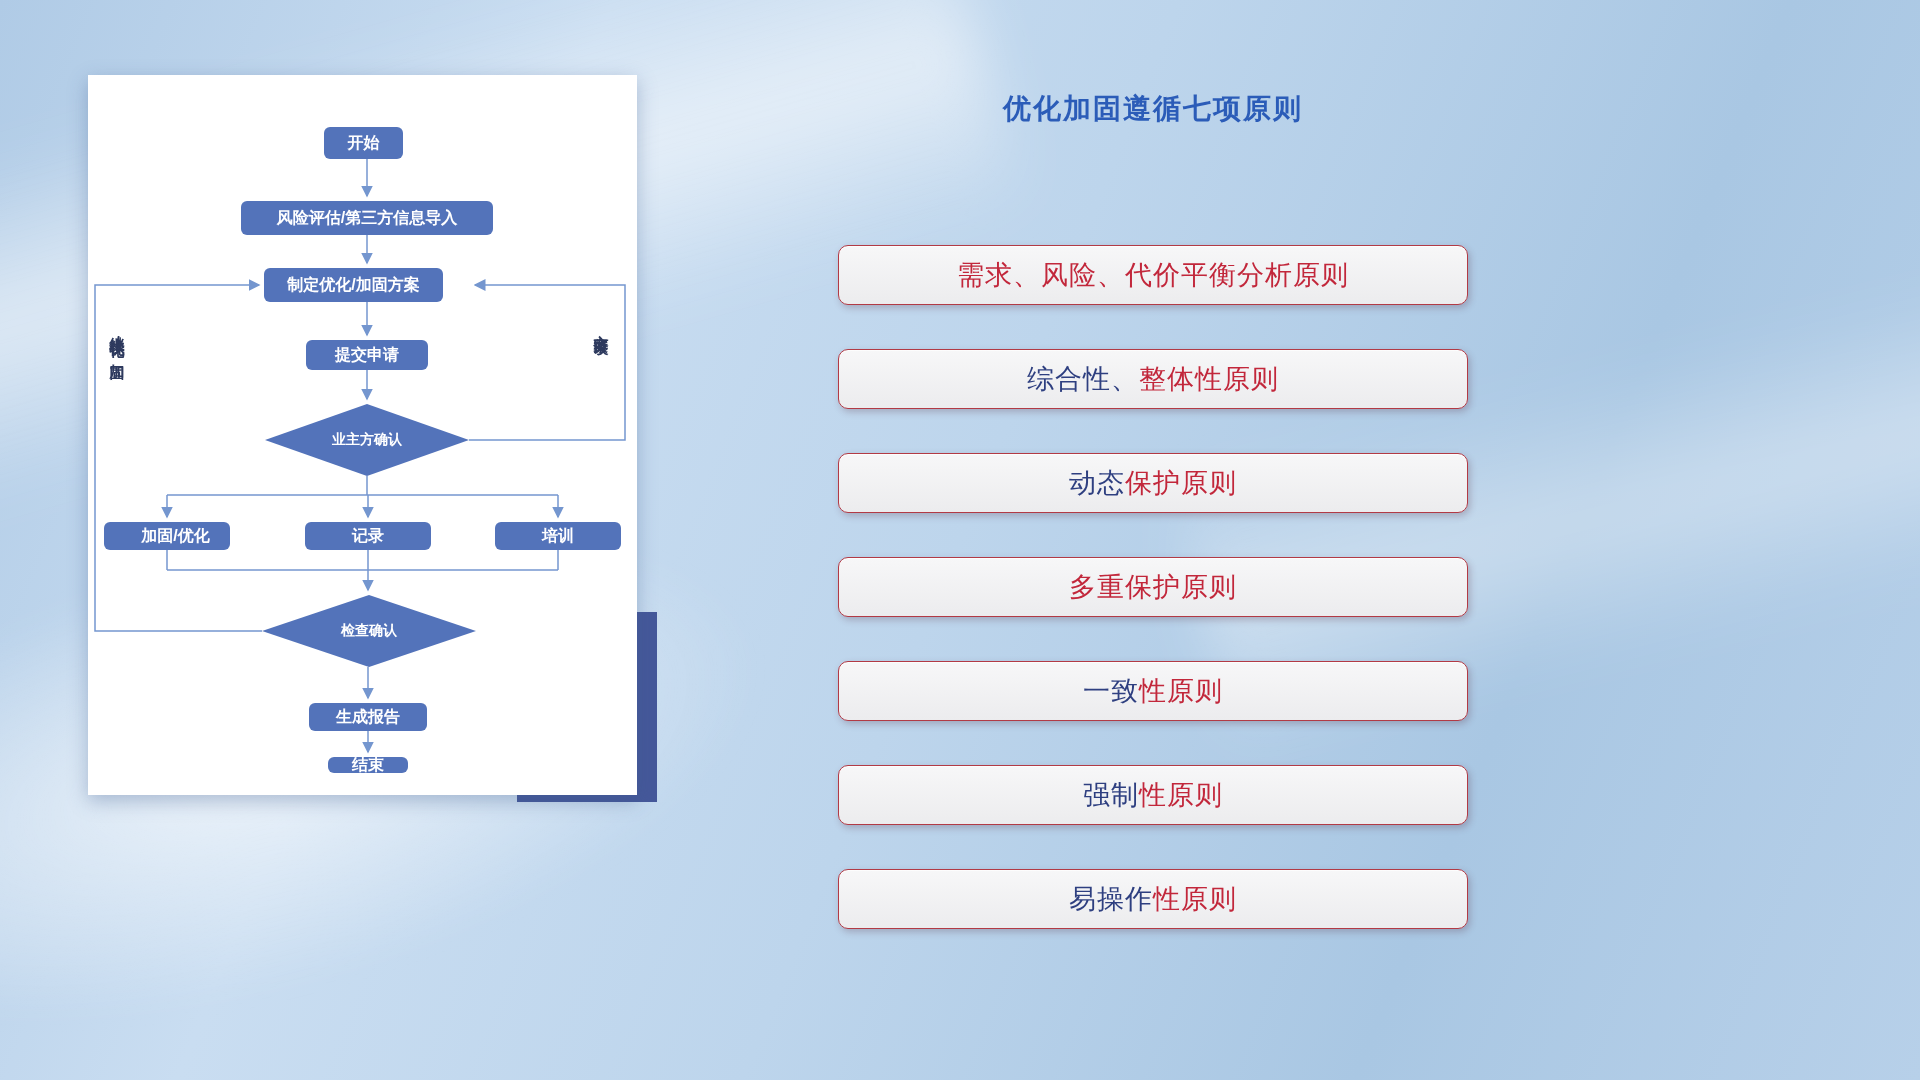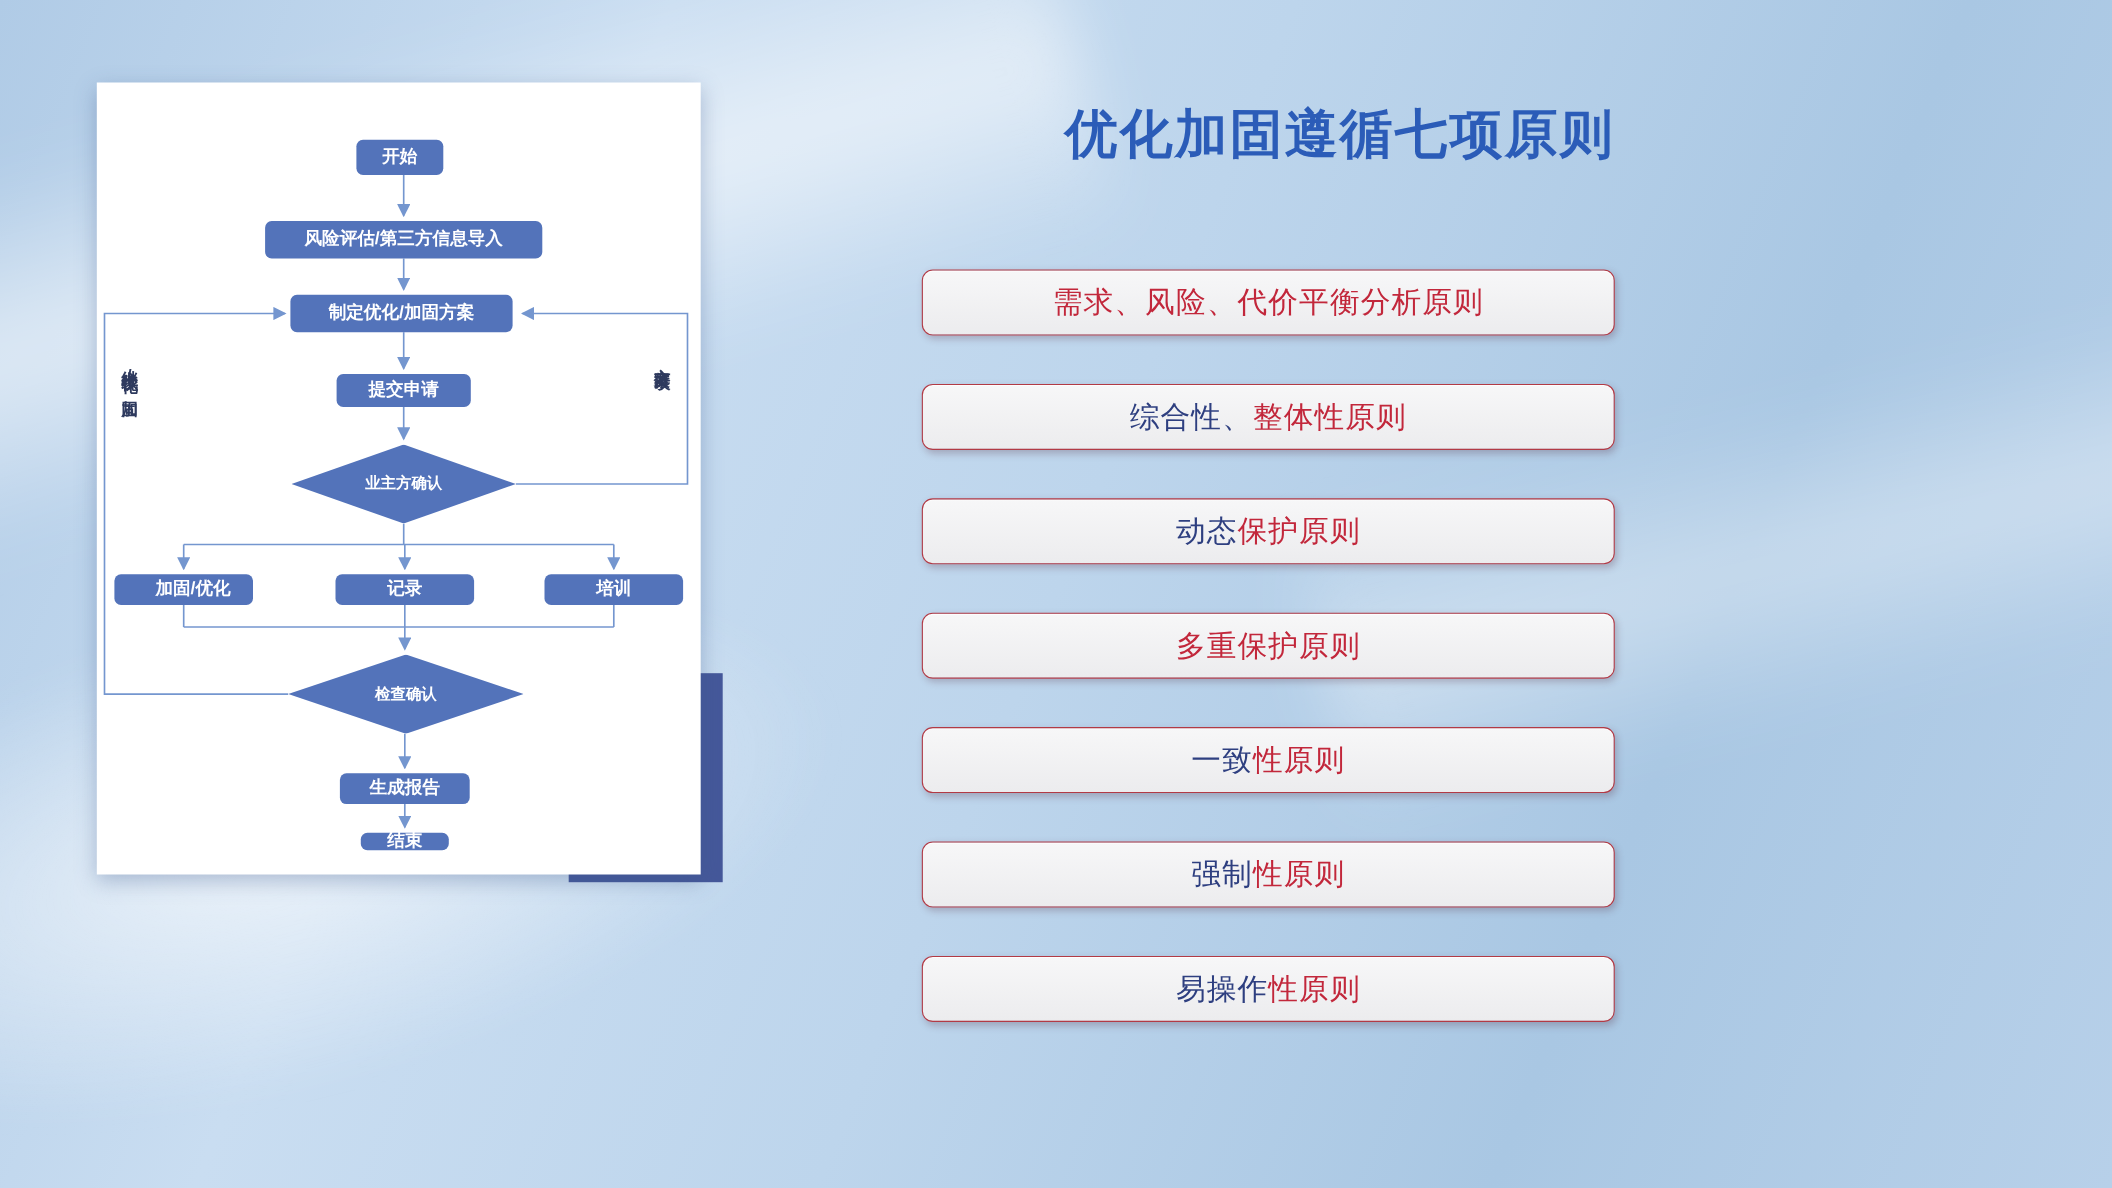--- a/index.html
+++ b/index.html
@@ -75,22 +75,22 @@
   
   .right-panel {
     position: absolute;
     left: 838px; top: 0; width: 630px; height: 1080px;
     z-index: 2;
   }
   .panel-title {
     position: absolute;
     left: 0; top: 90px; width: 630px;
     margin: 0;
-    text-align: right;
-    font-size: 48px;
+    text-align: center;
+    font-size: 28px;
     font-weight: bold;
     letter-spacing: 2px;
     color: var(--title, #2b5cb8);
   }
   .principles {
     position: absolute;
     left: 0; top: 197px; width: 630px;
     display: flex;
     flex-direction: column;
     gap: 44px;
@@ -149,21 +149,21 @@
         <path d="M280 656 V677" marker-end="url(#arrow)"></path>
         <path d="M174 556 H7 V210 H171" marker-end="url(#arrow)"></path>
         <path d="M381 365 H537 V210 H387" marker-end="url(#arrow)"></path>
       </g>
     </svg>
 
     <div class="node rect" style="left:236px; top:52px; width:79px; height:32px;">开始</div>
 
     <div class="node rect" style="left:153px; top:126px; width:252px; height:34px;">风险评估/第三方信息导入</div>
 
-    <div class="node rect" style="left:176px; top:193px; width:202px; height:34px;text-align:center;">制定优化/加固方案</div>
+    <div class="node rect" style="left:176px; top:193px; width:179px; height:34px;text-align:center;">制定优化/加固方案</div>
 
     <div class="node rect" style="left:218px; top:265px; width:122px; height:30px;">提交申请</div>
 
     <div class="node diamond" style="left:177px; top:329px; width:204px; height:72px;">业主方确认</div>
 
     <div class="node rect" style="left:16px; top:447px; width:126px; height:28px;padding-left:17px;">加固/优化</div>
 
     <div class="node rect" style="left:217px; top:447px; width:126px; height:28px;">记录</div>
 
     <div class="node rect" style="left:407px; top:447px; width:126px; height:28px;">培训</div>

